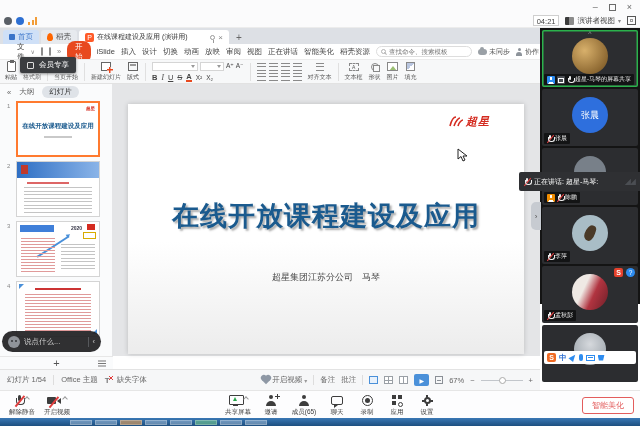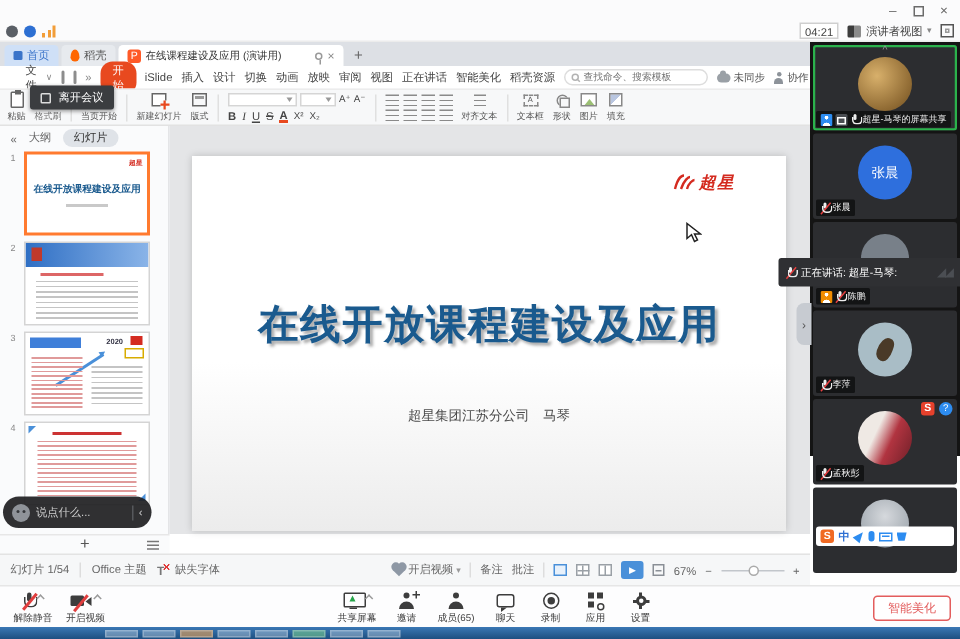--- a/index.html
+++ b/index.html
@@ -413,21 +413,21 @@
       <div class="tbtn">
         <span class="ic">
             <span class="i-fill"></span>
           </span>
         <span>填充</span>
       </div>
     </div>
 
     <div id="locktip">
       <span class="lockic"></span>
-      <span>离开会议</span>
+      <span>会员专享</span>
     </div>
 
     <div id="main">
       <div id="panel">
         <div class="panel-head">
           <span>«</span>
           <span>大纲</span>
           <span class="seg-on">幻灯片</span>
         </div>
         <div class="trow">

